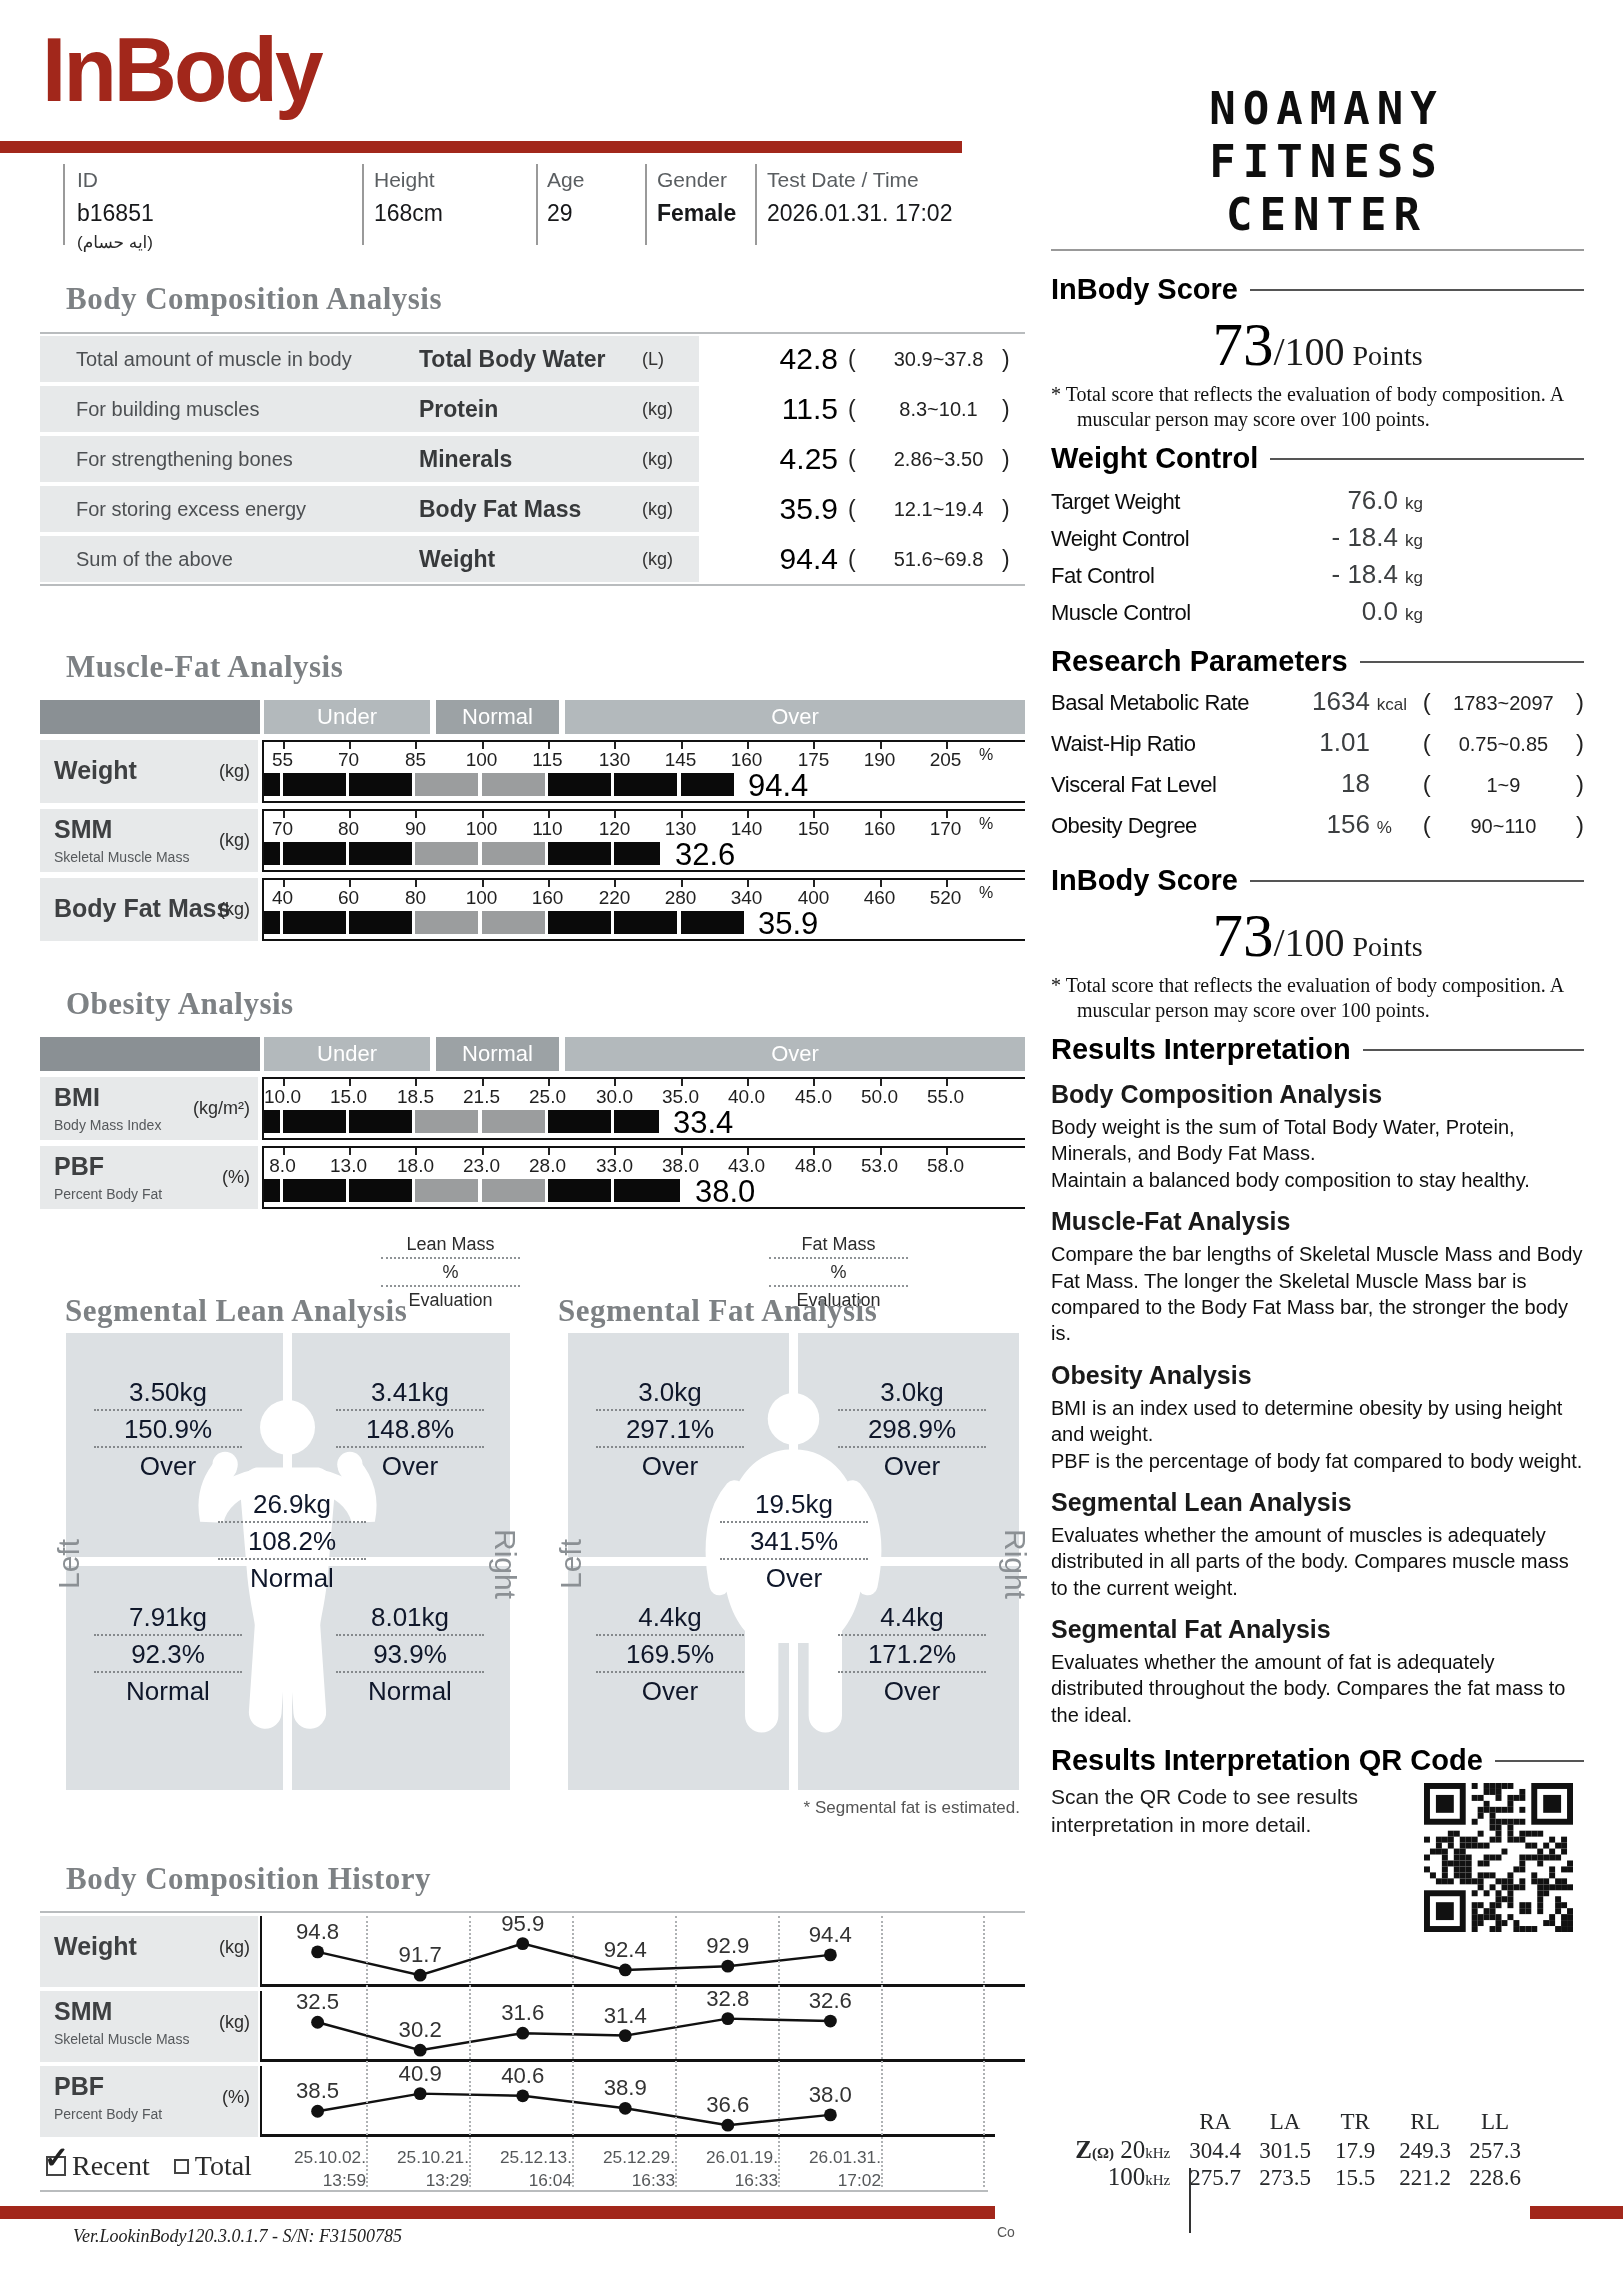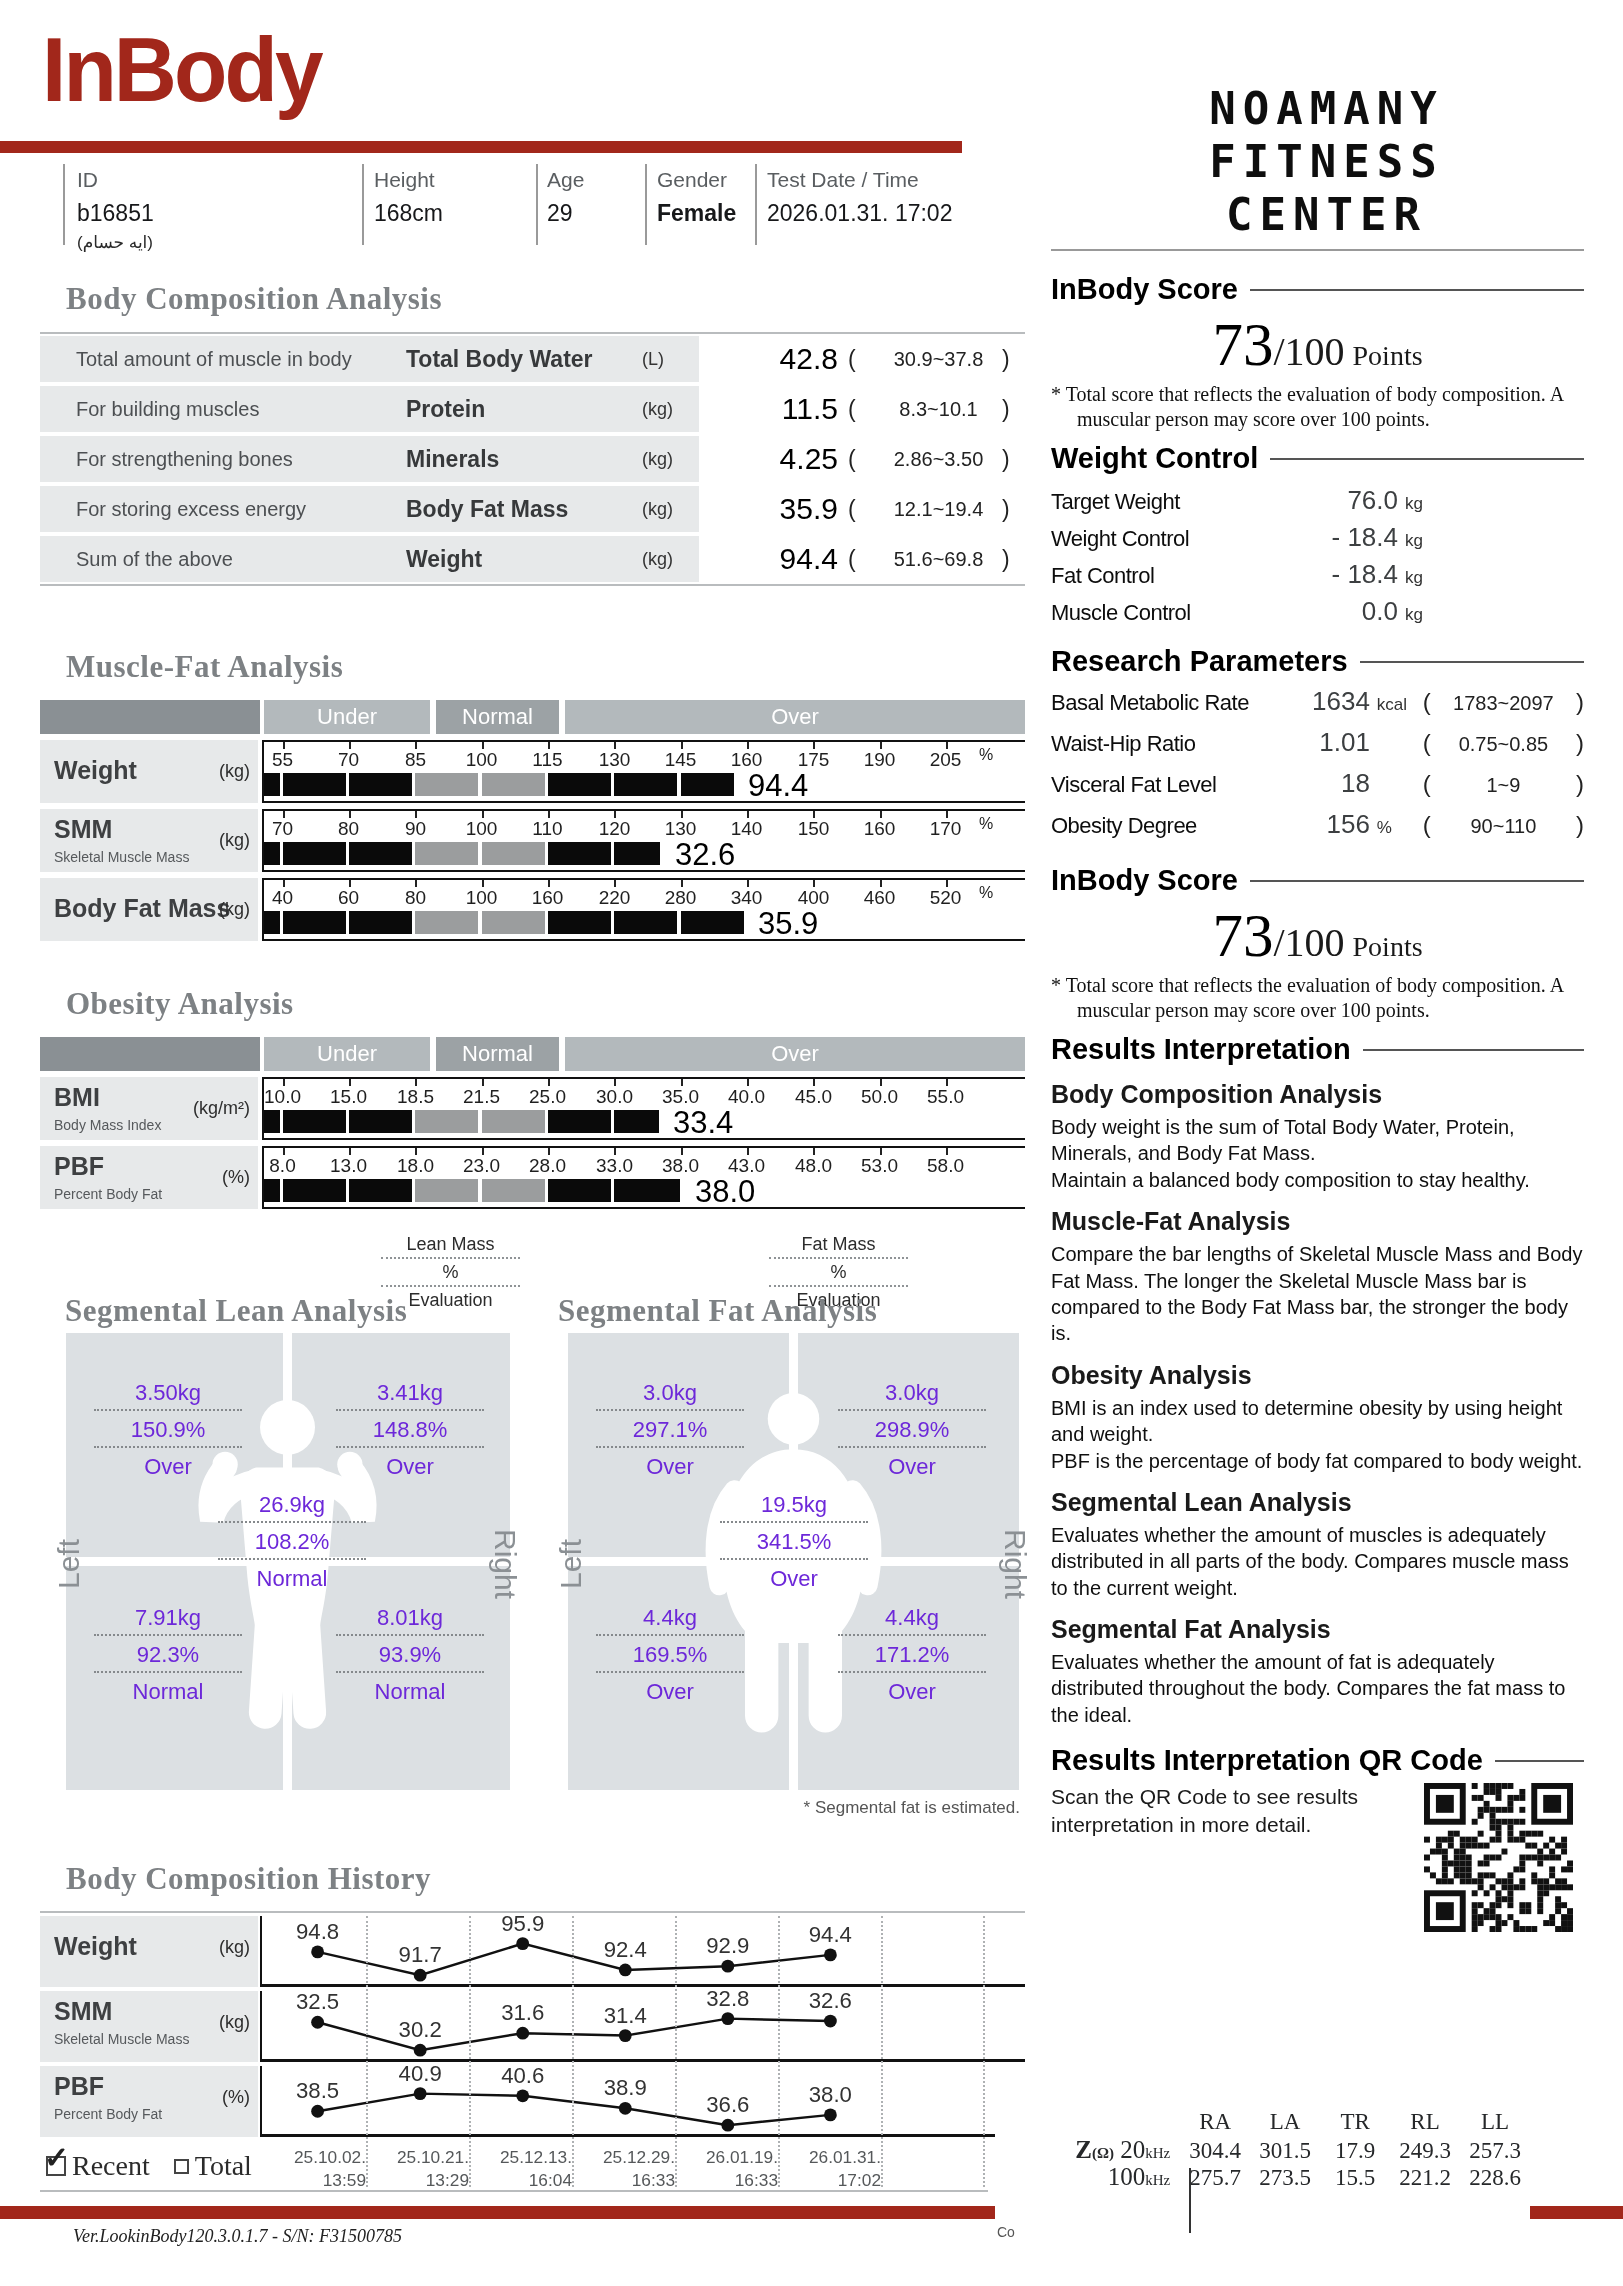--- a/index.html
+++ b/index.html
@@ -19,21 +19,21 @@
 
   
   .sec{position:absolute;left:40px;width:985px}
   .l-title{position:absolute;left:26px;top:0;font-family:"Liberation Serif",serif;font-weight:bold;font-size:31px;color:#7d8184;letter-spacing:0.5px}
   .rule{position:absolute;left:0;width:985px;border-top:2px solid #b9bcbe}
 
   
   .bca-row{position:relative;height:46px;margin-bottom:4px}
   .bca-bg{position:absolute;left:0;top:0;width:659px;height:46px;background:#E7E9EA}
   .bca-desc{position:absolute;left:36px;top:0;line-height:46px;font-size:20px;color:#4c4f52}
-  .bca-name{position:absolute;left:366px;top:0;line-height:46px;font-size:23px;font-weight:bold;color:#37393b}
+  .bca-name{position:absolute;left:379px;top:0;line-height:46px;font-size:23px;font-weight:bold;color:#37393b}
   .bca-unit{position:absolute;left:602px;top:0;line-height:46px;font-size:18px;color:#333}
   .bca-val{position:absolute;left:673px;top:0;width:125px;line-height:46px;font-size:30px;color:#000;text-align:right}
   .bca-par{position:absolute;top:0;line-height:46px;font-size:23px;color:#222}
   .bca-range{position:absolute;left:824px;top:0;width:149px;line-height:46px;font-size:20px;color:#222;text-align:center}
 
   
   .zone-head{position:relative;height:34px}
   .zc{position:absolute;top:0;height:34px;color:#fff;font-size:22px;text-align:center;line-height:34px}
   .g-row{position:relative;height:63px;margin-top:6px}
   .g-label{position:absolute;left:0;top:0;width:218px;height:63px;background:#E7E9EA}
@@ -51,21 +51,21 @@
   
   .mini-legend{position:absolute;top:1234px;width:139px;text-align:center;font-size:18px;color:#2c2c2c}
   .mini-legend .dot-u{border-bottom:2px dotted #8f9396;padding-bottom:2px;margin-bottom:3px}
 
   
   .seg-panel{position:absolute;top:1333px;height:457px;background:#DCE0E3}
   .cross-v{position:absolute;top:0;width:9px;height:100%;background:#fff}
   .cross-h{position:absolute;left:0;width:100%;height:9px;background:#fff}
   .side-label{position:absolute;font-size:30px;color:#8b9094;white-space:nowrap}
   .stack{position:absolute;width:168px;text-align:center;z-index:3}
-  .stack div{font-size:22px;color:#6d28d9;line-height:31px}
+  .stack div{font-size:26px;color:#0f172a;line-height:31px}
   .stack .dotline{height:0;border-bottom:2px dotted #85898c;margin:1px 10px 3px 10px}
   .seg-note{position:absolute;top:1798px;left:723px;width:297px;text-align:right;font-size:17px;color:#555}
   .fig{position:absolute;z-index:1}
 
   
   .h-row{position:relative;height:71px;margin-top:4px}
   .h-row:first-child{margin-top:0}
   .h-chart{position:absolute;left:220px;top:0;width:765px;height:71px;border-left:2px solid #111;border-bottom:3px solid #111}
   .h-chart svg{overflow:visible;display:block}
   .dash{position:absolute;width:0;border-left:2px dotted #aeb1b3;top:55px;height:271px}

